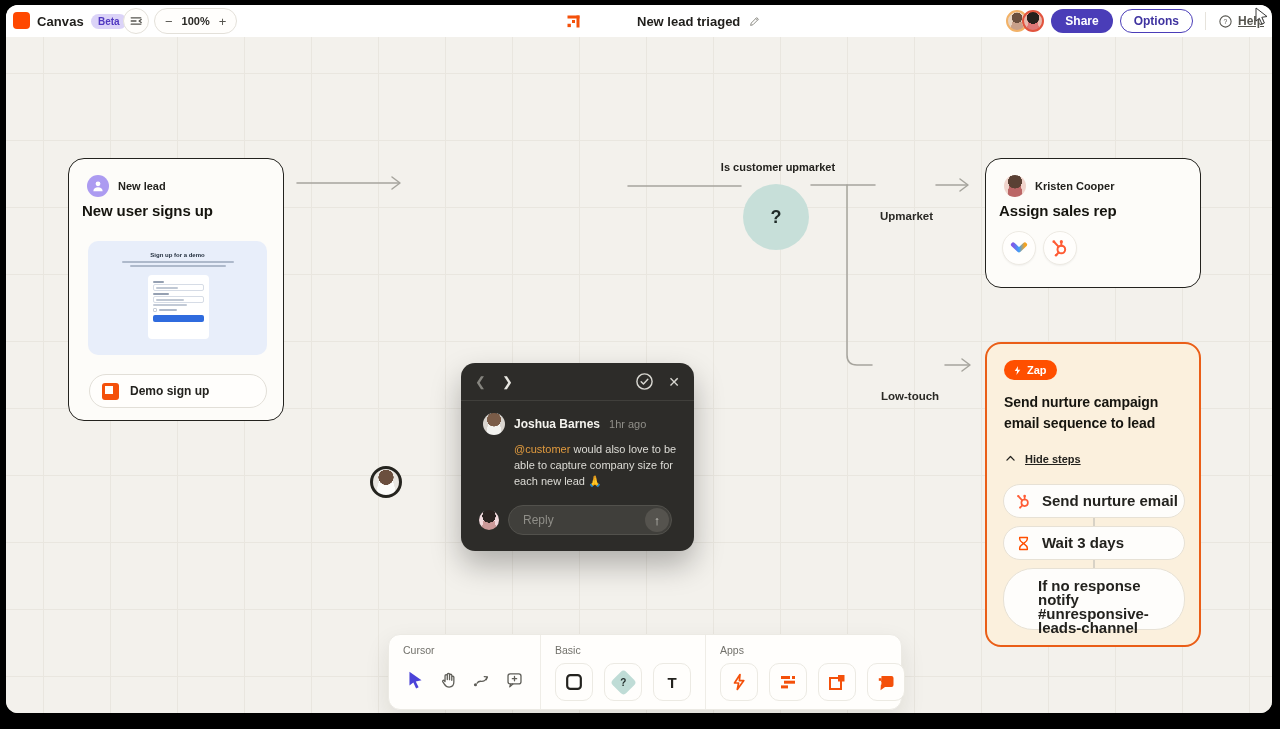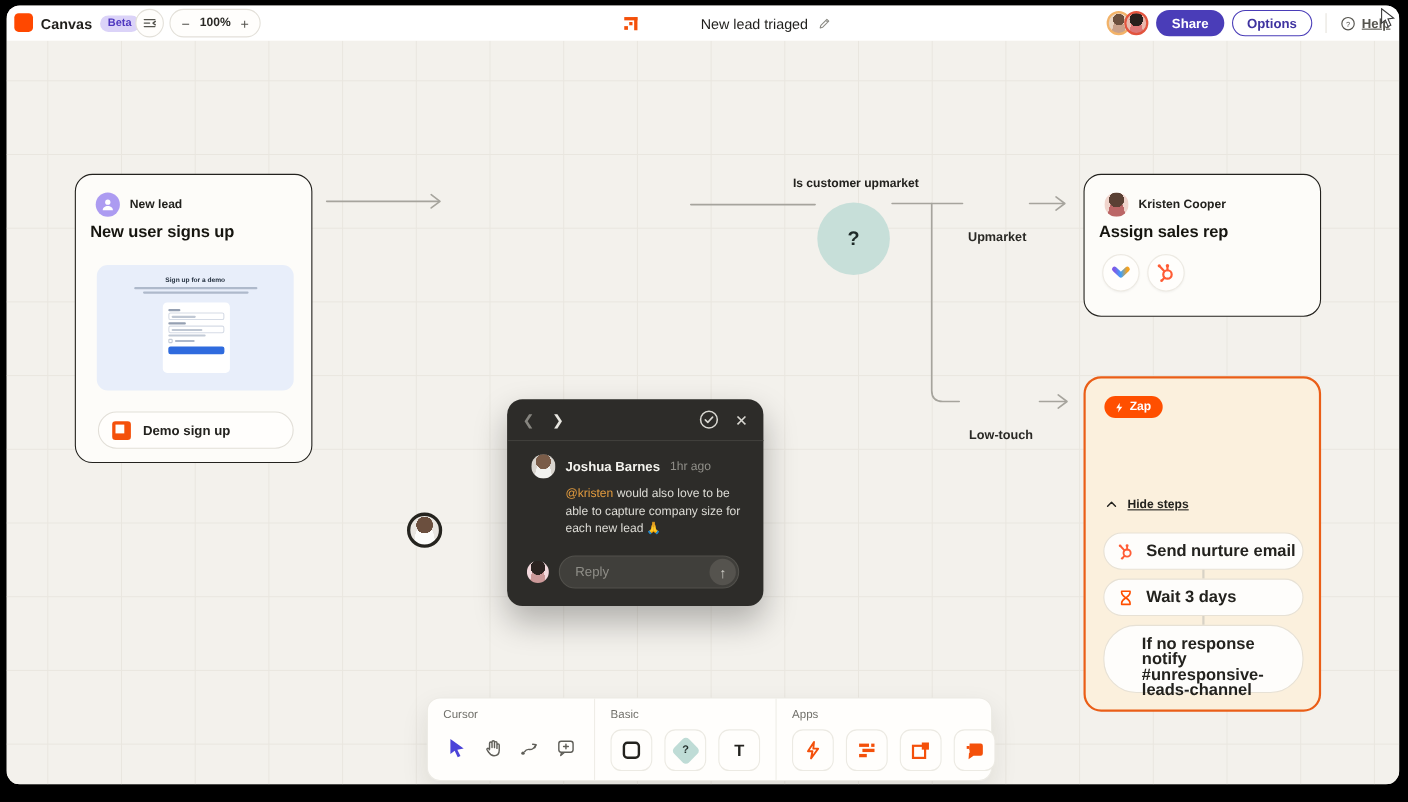--- a/index.html
+++ b/index.html
@@ -14,21 +14,21 @@
   .appname { position:absolute; left:31px; top:9px; font-size:13px; font-weight:bold; color:#1F1E1B; letter-spacing:.1px; }
   .beta { position:absolute; left:85px; top:9px; background:#DBD3F8; color:#5038C0; font-size:10px; font-weight:bold;
           border-radius:999px; padding:2px 7px; }
   .iconbtn-round { position:absolute; width:26px; height:26px; border:1px solid #E3E0D9; border-radius:50%;
                    background:#FFFEFC; display:flex; align-items:center; justify-content:center; }
   .zoomer { position:absolute; left:148px; top:3px; height:26px; border:1px solid #E3E0D9; border-radius:999px;
             background:#FFFEFC; display:flex; align-items:center; padding:0 10px; gap:9px; }
   .zoomer .zbtn { font-size:13px; color:#55544E; cursor:default; }
   .zoomer .zval { font-size:11px; font-weight:bold; color:#2A2925; }
   .doc-title-wrap { position:absolute; left:560px; top:0; height:32px; display:flex; align-items:center; gap:8px; }
-  .doc-title { font-size:13px; font-weight:normal; color:#1F1E1B;padding-left:48px; }
+  .doc-title { font-size:13px; font-weight:bold; color:#1F1E1B;padding-left:48px; }
   .tb-right { position:absolute; right:8px; top:0; height:32px; display:flex; align-items:center; gap:7px; }
   .avatars { display:flex; }
   .av { width:22px; height:22px; border-radius:50%; }
   .av1 { border:2px solid #F2B268; background:radial-gradient(circle at 50% 32%, #6b4f3e 0 34%, transparent 35%), radial-gradient(ellipse at 50% 92%, #c8a08a 0 45%, transparent 46%), #E8D4C2; }
   .av2 { border:2px solid #E2543E; margin-left:-6px; background:radial-gradient(circle at 50% 32%, #27201d 0 40%, transparent 41%), radial-gradient(ellipse at 50% 95%, #d77 0 45%, transparent 46%), #E9B9AE; }
   .btn-share { background:#4A3DB8; color:#fff; font-size:12px; font-weight:bold; border:none;
                border-radius:999px; padding:5px 14px; }
   .btn-options { background:transparent; color:#3F33A0; font-size:12px; font-weight:bold;
                  border:1.5px solid #4A3DB8; border-radius:999px; padding:4px 13px; }
   .tb-div { width:1px; height:18px; background:#E6E3DC; margin:0 5px; }
@@ -305,20 +305,21 @@
       </div>
     </div>
 
     <div class="zap-card">
       <div class="zap-pill">
         <svg width="11" height="11" viewBox="0 0 20 20">
           <path d="M11 2 L5 11 H9.3 L8 18 L15 8.6 H10.4 Z" fill="#fff"></path>
         </svg>
         <span>Zap</span>
       </div>
+      <div class="zap-title">Send nurture campaign email sequence to lead</div>
       <div class="zap-toggle">
         <svg width="13" height="13" viewBox="0 0 20 20">
           <path d="M4.5 12.5 L10 7 L15.5 12.5" stroke="#23221E" stroke-width="2" fill="none" stroke-linecap="round" stroke-linejoin="round"></path>
         </svg>
         <span class="tlabel">Hide steps</span>
       </div>
 
       <div class="step" style="top:140px; height:34px;">
         <svg width="17" height="17" viewBox="0 0 24 24">
           <g stroke="#FF5C35" stroke-width="2.4" fill="none" stroke-linecap="round">
@@ -367,21 +368,21 @@
             <path d="M6.5 10.2 l2.4 2.4 4.6-5" stroke="#D8D7D1" stroke-width="1.5" fill="none" stroke-linecap="round" stroke-linejoin="round"></path>
           </svg>
           <span class="c-close">✕</span>
         </div>
       </div>
       <div class="c-author-row">
         <div class="c-av"></div>
         <span class="c-author">Joshua Barnes</span>
         <span class="c-time">1hr ago</span>
       </div>
-      <div class="c-text"><span class="mention">@kristen</span><span> would also love to be able to capture company size for each new lead </span><span class="mention">🙏</span></div>
+      <div class="c-text"><span class="mention">@customer</span><span> would also love to be able to capture company size for each new lead </span><span class="mention">🙏</span></div>
       <div class="c-reply-row">
         <div class="c-reply-av"></div>
         <div class="reply-wrap">
           <input class="reply-input" placeholder="Reply" style="">
           <div class="send-btn">↑</div>
         </div>
       </div>
     </div>
 
     <div class="live-cursor"></div>

